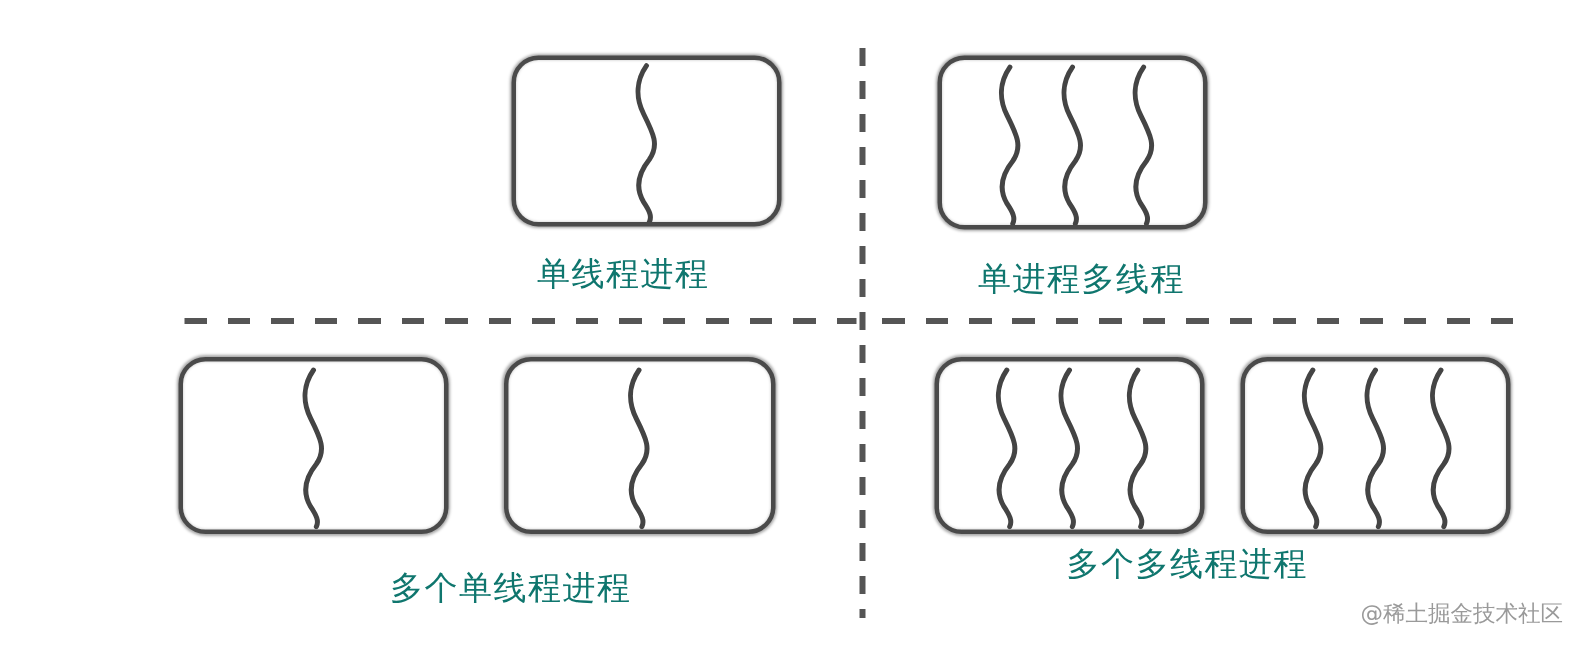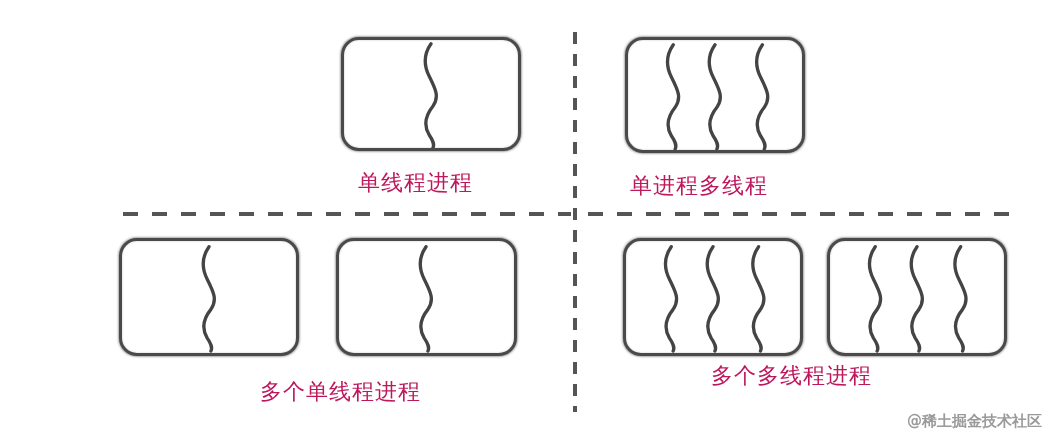--- a/index.html
+++ b/index.html
@@ -10,42 +10,41 @@
       box-sizing: border-box;
       border: 3px solid #4a4a4a;
       border-radius: 18px;
       background: #ffffff;
       box-shadow: 0 0 2px 1px rgba(0,0,0,0.35), inset 0 0 2px rgba(0,0,0,0.25);
     }
     .proc svg { position: absolute; left: 0; top: 0; width: 100%; height: 100%; }
     .label {
       position: absolute;
       font-size: 22px;
-      color: #be185d;
+      color: #0f766e;
       letter-spacing: 1px;
       white-space: nowrap;
     }
     .vline {
       position: absolute;
       left: 573px; top: 32px;
       width: 4px; height: 380px;
       background: repeating-linear-gradient(to bottom, #555 0 12px, transparent 12px 22px);
     }
     .hline {
       position: absolute;
       top: 212px; height: 4px;
       background: repeating-linear-gradient(to right, #555 0 15px, transparent 15px 29px);
     }
     .watermark {
       position: absolute;
-      right: 14px; bottom: 4px;
+      right: 14px; bottom: 16px;
       font-size: 15px;
       color: #9a9a9a;
       white-space: nowrap;
-      font-weight: bold;
     }
   </style>
 </head>
 <body>
 
 <div class="vline"></div>
 <div class="hline" style="left:123px; width:448px;"></div>
 <div class="hline" style="left:588px; width:424px;"></div>
 
 <svg width="0" height="0" style="position:absolute">
@@ -61,21 +60,21 @@
 </div>
 <div class="label" style="left:358px; top:168px;">单线程进程</div>
 
 <div class="proc" style="left:625px; top:37px; width:180px; height:116px;">
   <svg viewBox="0 0 180 116">
     <use href="#thread" x="46" y="5"></use>
     <use href="#thread" x="90" y="5"></use>
     <use href="#thread" x="140" y="5"></use>
   </svg>
 </div>
-<div class="label" style="left:630px; top:171px;">单进程多线程</div>
+<div class="label" style="left:652px; top:171px;">单进程多线程</div>
 
 <div class="proc" style="left:119px; top:238px; width:180px; height:118px;">
   <svg viewBox="0 0 180 118">
     <use href="#thread" x="90" y="6"></use>
   </svg>
 </div>
 <div class="proc" style="left:336px; top:238px; width:181px; height:118px;">
   <svg viewBox="0 0 181 118">
     <use href="#thread" x="90" y="6"></use>
   </svg>

